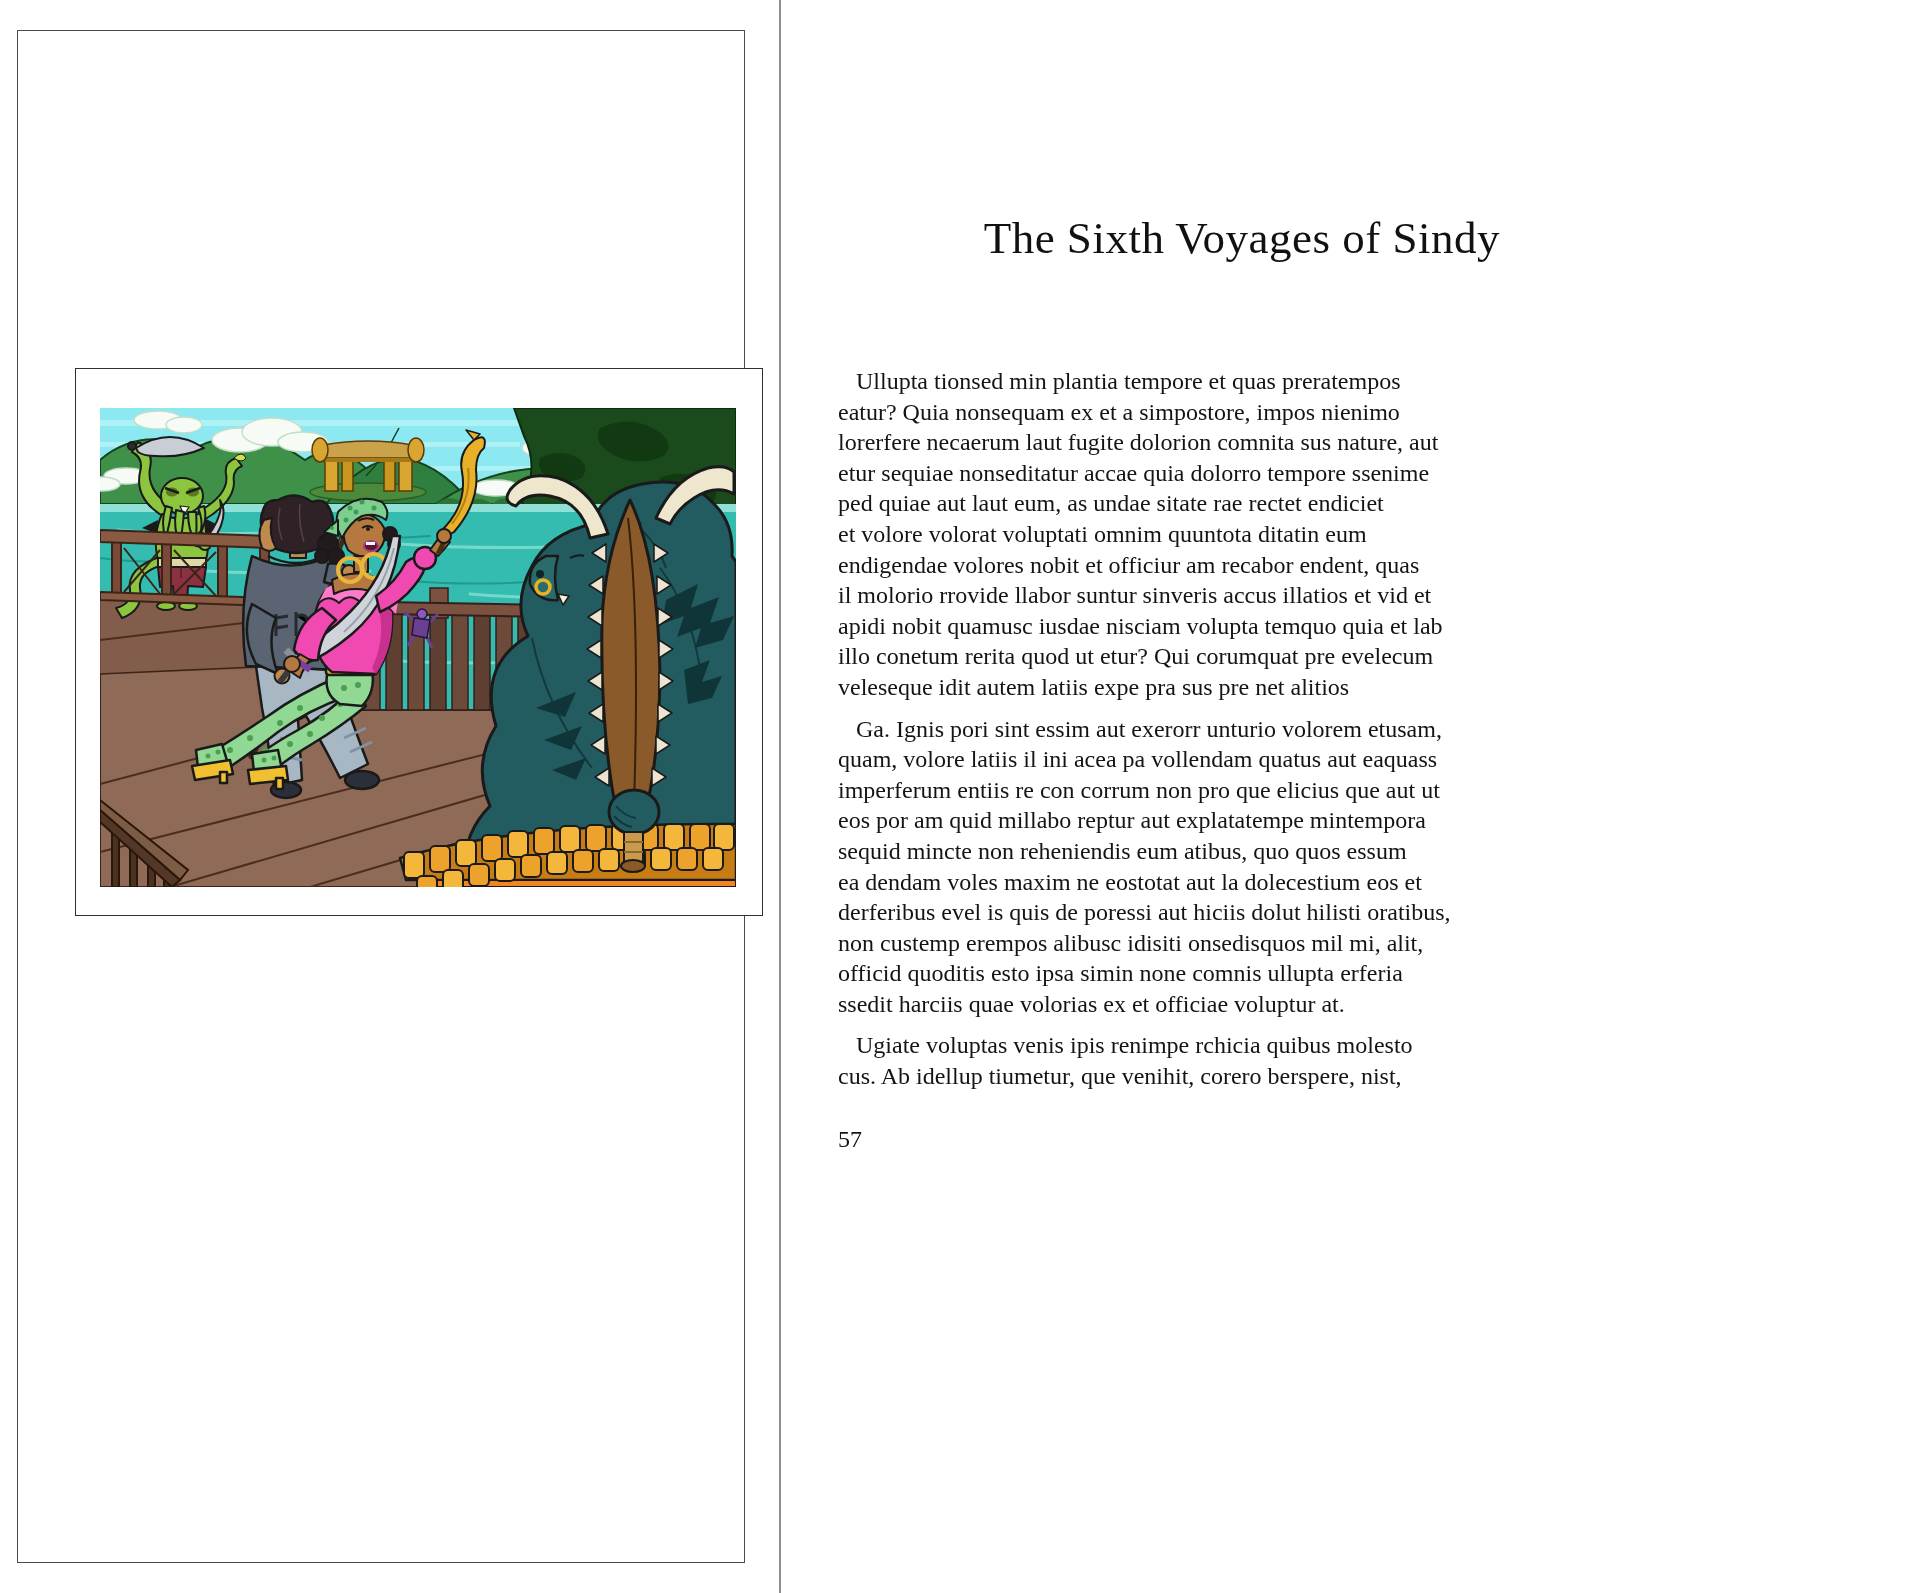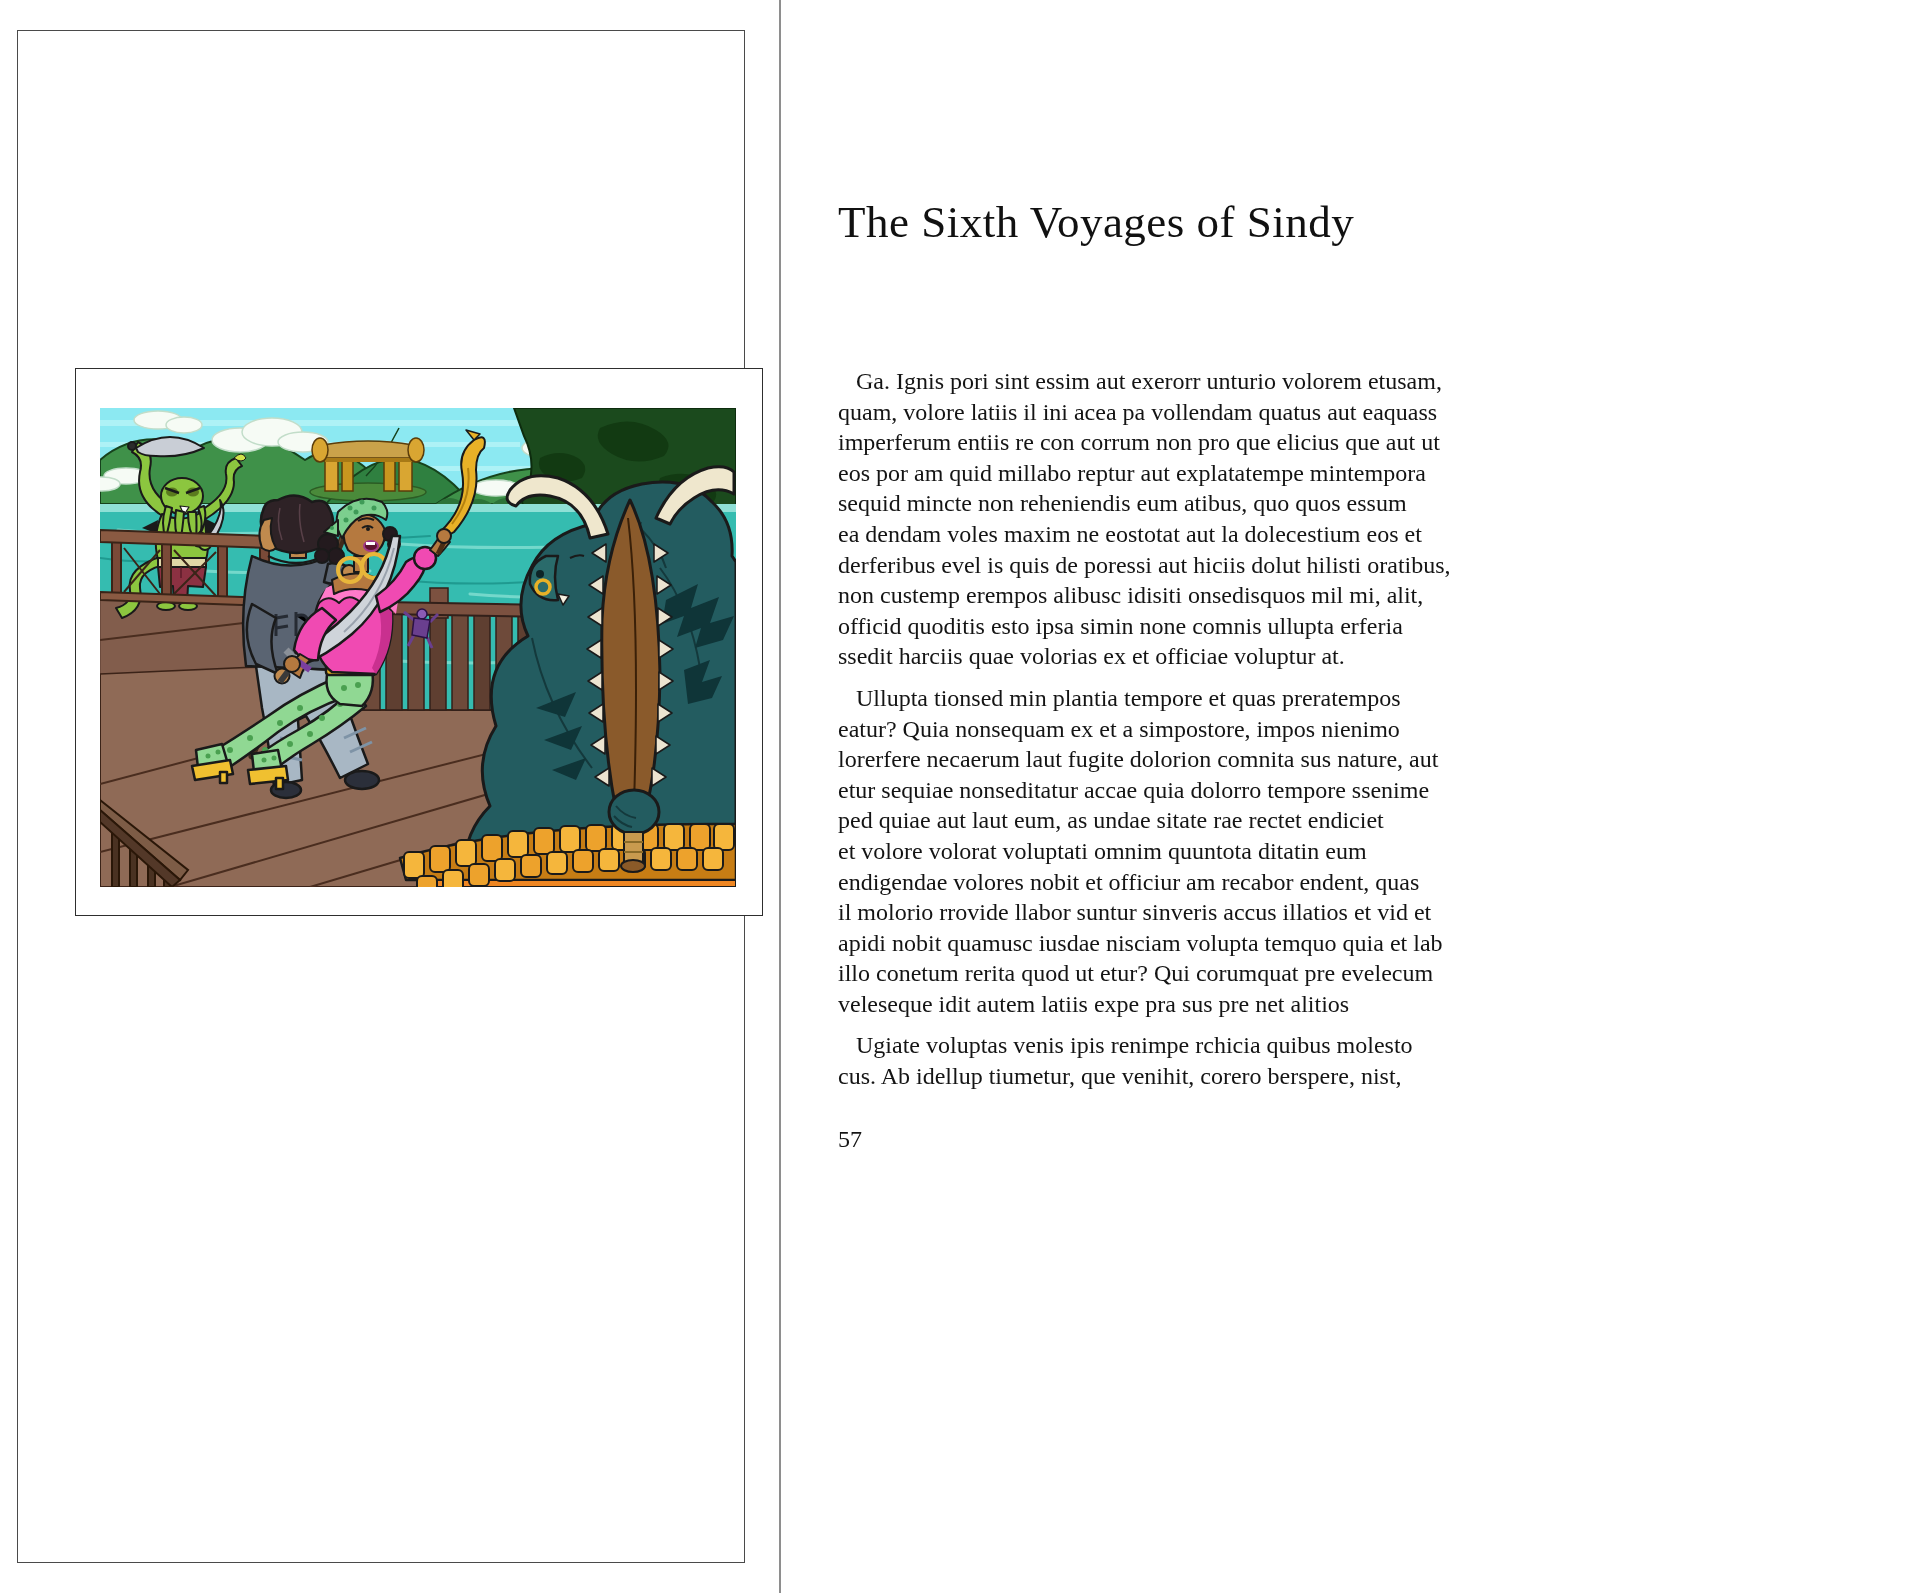--- a/index.html
+++ b/index.html
@@ -13,21 +13,21 @@
     border:1px solid #4a4a4a;box-sizing:border-box;background:#fff;
   }
   .illustration-frame{
     position:absolute;left:57px;top:337px;width:688px;height:548px;margin:0;
     border:1px solid #2e2e2e;box-sizing:border-box;background:#fff;
   }
   .illustration-frame svg{position:absolute;left:24px;top:39px;}
   .spine{position:absolute;left:779px;top:0;width:2px;height:1593px;background:#8e8e8e;}
   .right-page{position:absolute;left:838px;top:0;width:660px;height:1593px;background:#fff;}
   .title{
-    position:absolute;left:0;top:196px;width:646px;margin:0;text-align:left;
+    position:absolute;left:0;top:196px;width:646px;margin:16px;text-align:right;
     font-size:45px;font-weight:400;color:#111111;letter-spacing:0.5px;
   }
   .body-block{position:absolute;left:0;top:366px;width:660px;}
   .body-par{
     margin:0 0 11px 0;font-size:24px;line-height:30.6px;white-space:pre;
     text-indent:18px;color:#141414;
   }
   .folio{position:absolute;left:0;top:1126px;width:646px;text-align:left;font-size:24px;color:#141414;}
 </style>
 </head>
@@ -413,40 +413,40 @@
         </g>
       </svg>
     </figure>
   </div>
 
   <div class="spine"></div>
 
   <div class="right-page">
     <h1 class="title">The Sixth Voyages of Sindy</h1>
     <div class="body-block">
-      <p class="body-par">Ga. Ignis pori sint essim aut exerorr unturio volorem etusam,
-quam, volore latiis il ini acea pa vollendam quatus aut eaquass
-imperferum entiis re con corrum non pro que elicius que aut ut
-eos por am quid millabo reptur aut explatatempe mintempora
-sequid mincte non reheniendis eum atibus, quo quos essum
-ea dendam voles maxim ne eostotat aut la dolecestium eos et
-derferibus evel is quis de poressi aut hiciis dolut hilisti oratibus,
-non custemp erempos alibusc idisiti onsedisquos mil mi, alit,
-officid quoditis esto ipsa simin none comnis ullupta erferia
-ssedit harciis quae volorias ex et officiae voluptur at.</p>
       <p class="body-par">Ullupta tionsed min plantia tempore et quas preratempos
 eatur? Quia nonsequam ex et a simpostore, impos nienimo
 lorerfere necaerum laut fugite dolorion comnita sus nature, aut
 etur sequiae nonseditatur accae quia dolorro tempore ssenime
 ped quiae aut laut eum, as undae sitate rae rectet endiciet
 et volore volorat voluptati omnim quuntota ditatin eum
 endigendae volores nobit et officiur am recabor endent, quas
 il molorio rrovide llabor suntur sinveris accus illatios et vid et
 apidi nobit quamusc iusdae nisciam volupta temquo quia et lab
 illo conetum rerita quod ut etur? Qui corumquat pre evelecum
 veleseque idit autem latiis expe pra sus pre net alitios</p>
+      <p class="body-par">Ga. Ignis pori sint essim aut exerorr unturio volorem etusam,
+quam, volore latiis il ini acea pa vollendam quatus aut eaquass
+imperferum entiis re con corrum non pro que elicius que aut ut
+eos por am quid millabo reptur aut explatatempe mintempora
+sequid mincte non reheniendis eum atibus, quo quos essum
+ea dendam voles maxim ne eostotat aut la dolecestium eos et
+derferibus evel is quis de poressi aut hiciis dolut hilisti oratibus,
+non custemp erempos alibusc idisiti onsedisquos mil mi, alit,
+officid quoditis esto ipsa simin none comnis ullupta erferia
+ssedit harciis quae volorias ex et officiae voluptur at.</p>
       <p class="body-par">Ugiate voluptas venis ipis renimpe rchicia quibus molesto
 cus. Ab idellup tiumetur, que venihit, corero berspere, nist,</p>
     </div>
     <div class="folio">57</div>
   </div>
 
 </div>
 
 </body></html>

